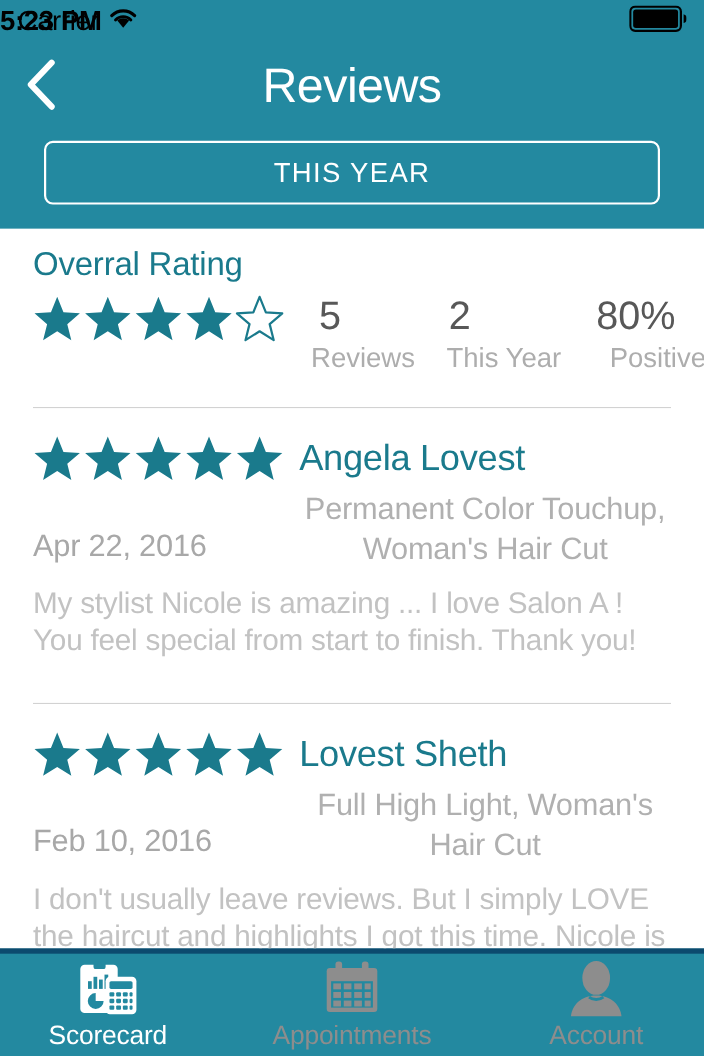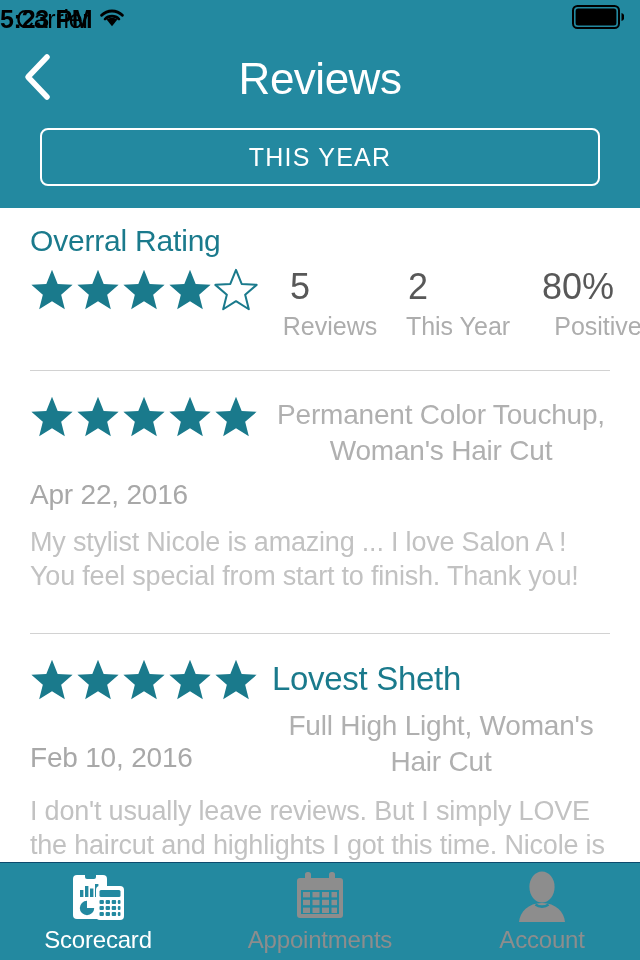--- a/index.html
+++ b/index.html
@@ -92,21 +92,21 @@
     font-size:27px; color:#c2c2c2; line-height:34px;
     margin-top:14px; letter-spacing:-0.2px;
   }
 
   
   .tabbar {
     flex:0 0 98px; background:#2389a0;
     display:flex; align-items:center;
     border-top:1px solid #1d7competitor;
   }
-  .tabbar { border-top:1px solid #0c4a6e;gap:26px; }
+  .tabbar { border-top:5px solid #0c4a6e;gap:26px; }
   .tab {
     flex:1; height:100%;
     display:flex; flex-direction:column;
     align-items:center; justify-content:center; gap:4px;
     cursor:pointer;
   }
   .tab-icon { height:52px; display:flex; align-items:center; justify-content:center; }
   .tab-label { font-size:24px; letter-spacing:-0.2px; }
   .tab.active .tab-label { color:#ffffff; }
   .tab .tab-label { color:#8d8d8d; }
@@ -214,20 +214,21 @@
               <span style="display: block;"><svg width="44" height="44" viewBox="0 0 48 48">
                   <polygon points="24,2 30.2,17.4 46.5,18.4 34,29.1 38,45 24,36.2 10,45 14,29.1 1.5,18.4 17.8,17.4" fill="#1a7a8c"></polygon>
                 </svg></span>
               <span style="display: block;"><svg width="44" height="44" viewBox="0 0 48 48">
                   <polygon points="24,2 30.2,17.4 46.5,18.4 34,29.1 38,45 24,36.2 10,45 14,29.1 1.5,18.4 17.8,17.4" fill="#1a7a8c"></polygon>
                 </svg></span>
             </div>
           <div class="review-date">Apr 22, 2016</div>
         </div>
         <div class="review-right">
+          <div class="review-name">Angela Lovest</div>
           <div class="review-services">Permanent Color Touchup, Woman's Hair Cut</div>
         </div>
       </div>
       <div class="review-body">My stylist Nicole is amazing ... I love Salon A ! You feel special from start to finish. Thank you!</div>
     </div>
 
     <div class="divider" style="margin-top:40px"></div>
 
     <div class="review">
       <div class="review-head">

